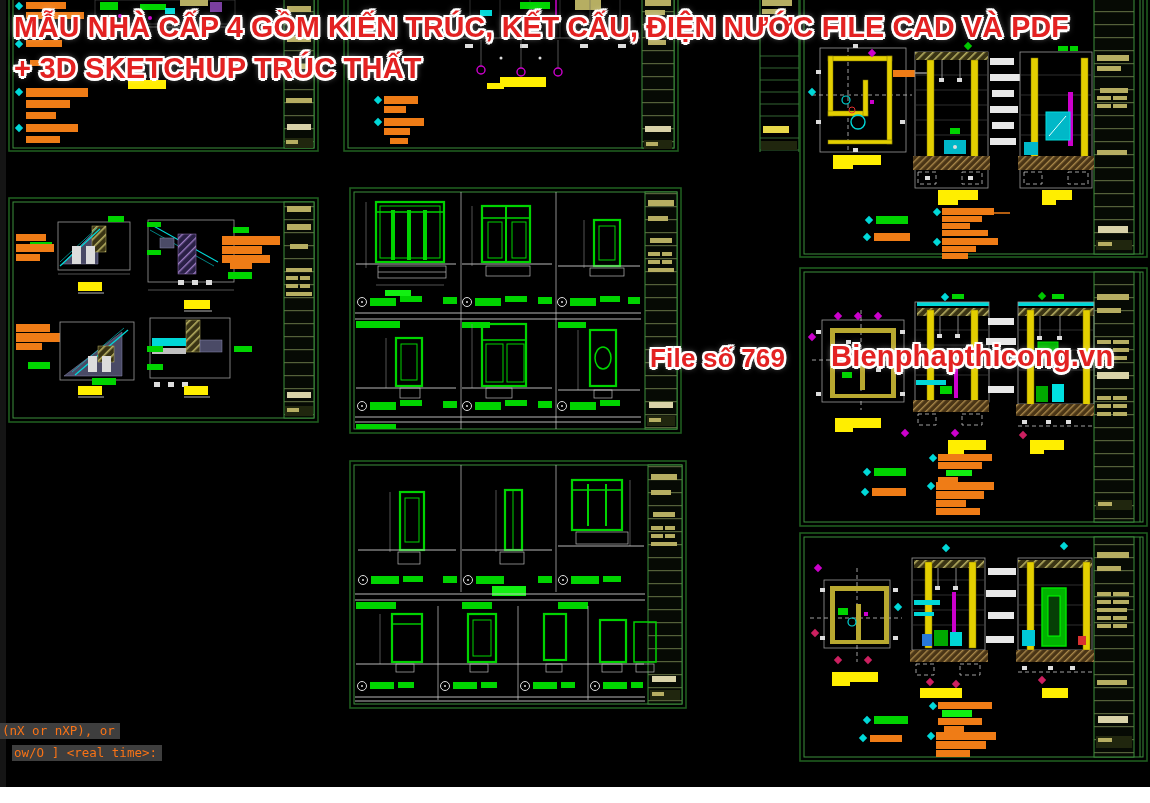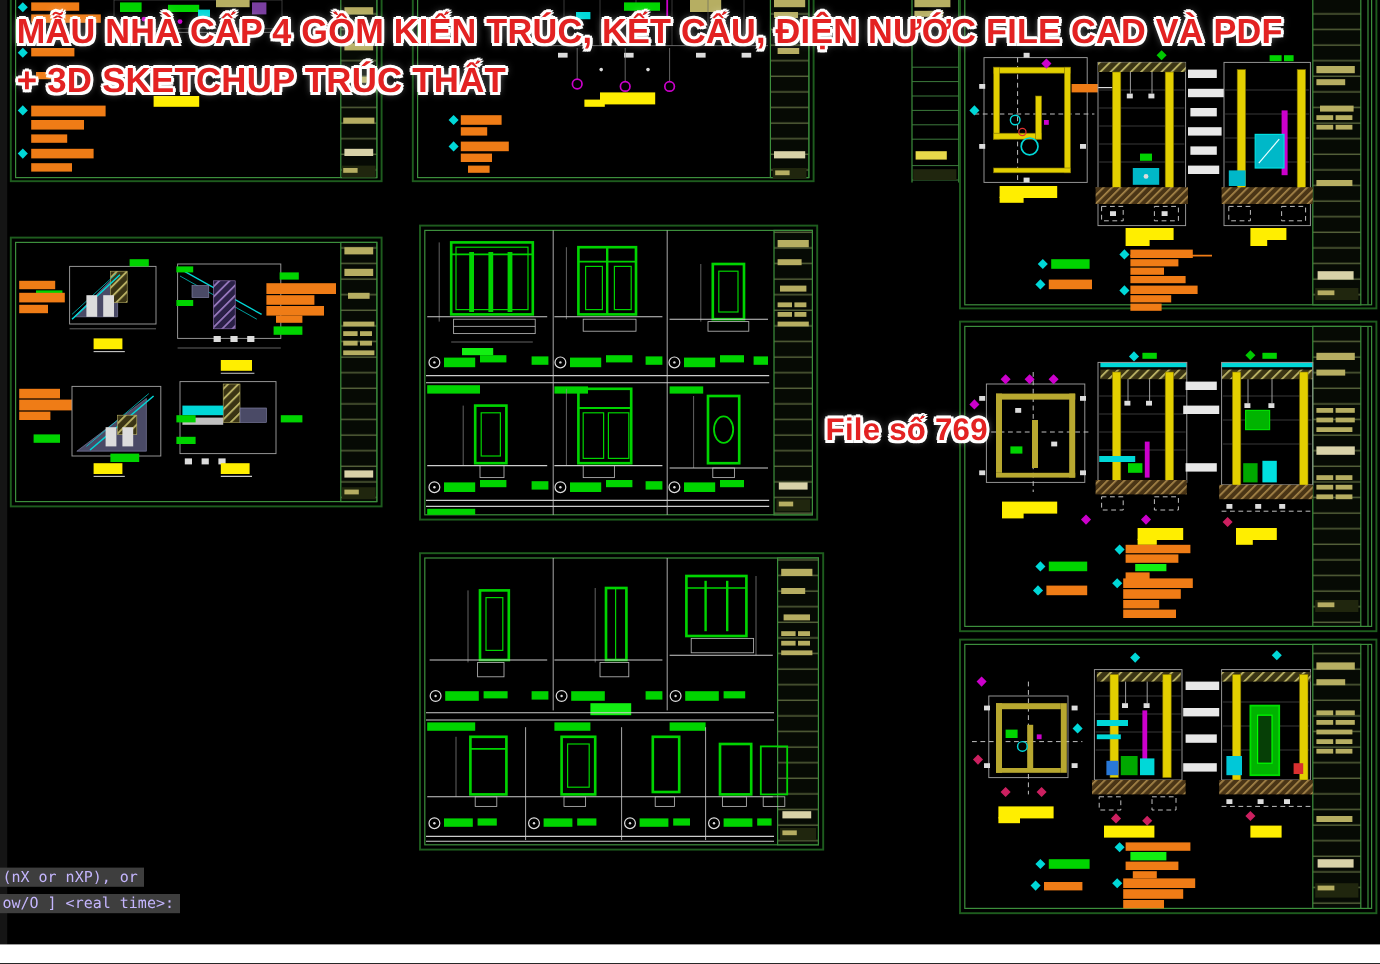--- a/index.html
+++ b/index.html
@@ -27,30 +27,30 @@
   .gst{stroke:#00d400;fill:none;}
   .dsh{stroke:#c8c8c8;stroke-width:.8;fill:none;stroke-dasharray:4 3;}
   .sill{stroke:#b8b8b8;stroke-width:.7;fill:none;}
   .gnd{stroke:#cccccc;stroke-width:.9;}
   .ycol{fill:#e3cf00;stroke:#7d7000;stroke-width:.5;}
   .cstk{stroke:#00d8d8;fill:none;}
   
   .white-strip{position:absolute;left:0;top:787px;width:1150px;height:16px;background:#fff;}
   .left-sliver{position:absolute;left:0;top:0;width:6px;height:787px;background:#151515;}
   .cmd{position:absolute;font-family:"DejaVu Sans Mono","Liberation Mono",monospace;
-       font-size:12.5px;line-height:15px;color:#c4b5fd;background:#3e3e3e;padding:0 5px 1px 2px;
+       font-size:12.5px;line-height:15px;color:#f97316;background:#3e3e3e;padding:0 5px 1px 2px;
        white-space:pre;}
   .cmd1{left:0;top:723px;}
-  .cmd2{left:0;top:745px;}
+  .cmd2{left:12px;top:745px;}
   .ov{position:absolute;color:#e32222;font-weight:800;white-space:nowrap;letter-spacing:.2px;
       text-shadow:-2px -2px 0 #fff,2px -2px 0 #fff,-2px 2px 0 #fff,2px 2px 0 #fff,
                   0 -2.5px 0 #fff,0 2.5px 0 #fff,-2.5px 0 0 #fff,2.5px 0 0 #fff,0 0 7px rgba(255,255,255,.85);}
   .t1{left:14px;top:11px;font-size:29px;transform:scaleX(.985);transform-origin:left top;}
   .t2{left:14px;top:52px;font-size:29px;}
-  .file{left:688px;top:343px;font-size:26px;}
+  .file{left:650px;top:343px;font-size:26px;}
   .site{left:831px;top:340px;font-size:29px;}
   .zalo{left:14px;top:749px;font-size:37px;}
 </style>
 </head>
 <body>
 
 <div class="stage">
 
 <svg width="1150" height="803" viewBox="0 0 1150 803">
   <defs>
@@ -845,14 +845,15 @@
 
 <div class="left-sliver"></div>
 <div class="white-strip"></div>
 
 <div class="cmd cmd1">(nX or nXP), or</div>
 <div class="cmd cmd2">ow/O ] &lt;real time&gt;:</div>
 
 <div class="ov t1">MẪU NHÀ CẤP 4 GỒM KIẾN TRÚC, KẾT CẤU, ĐIỆN NƯỚC FILE CAD VÀ PDF</div>
 <div class="ov t2">+ 3D SKETCHUP TRÚC THẤT</div>
 <div class="ov file">File số 769</div>
+<div class="ov site">Bienphapthicong.vn</div>
 
 </div>
 
 </body></html>

